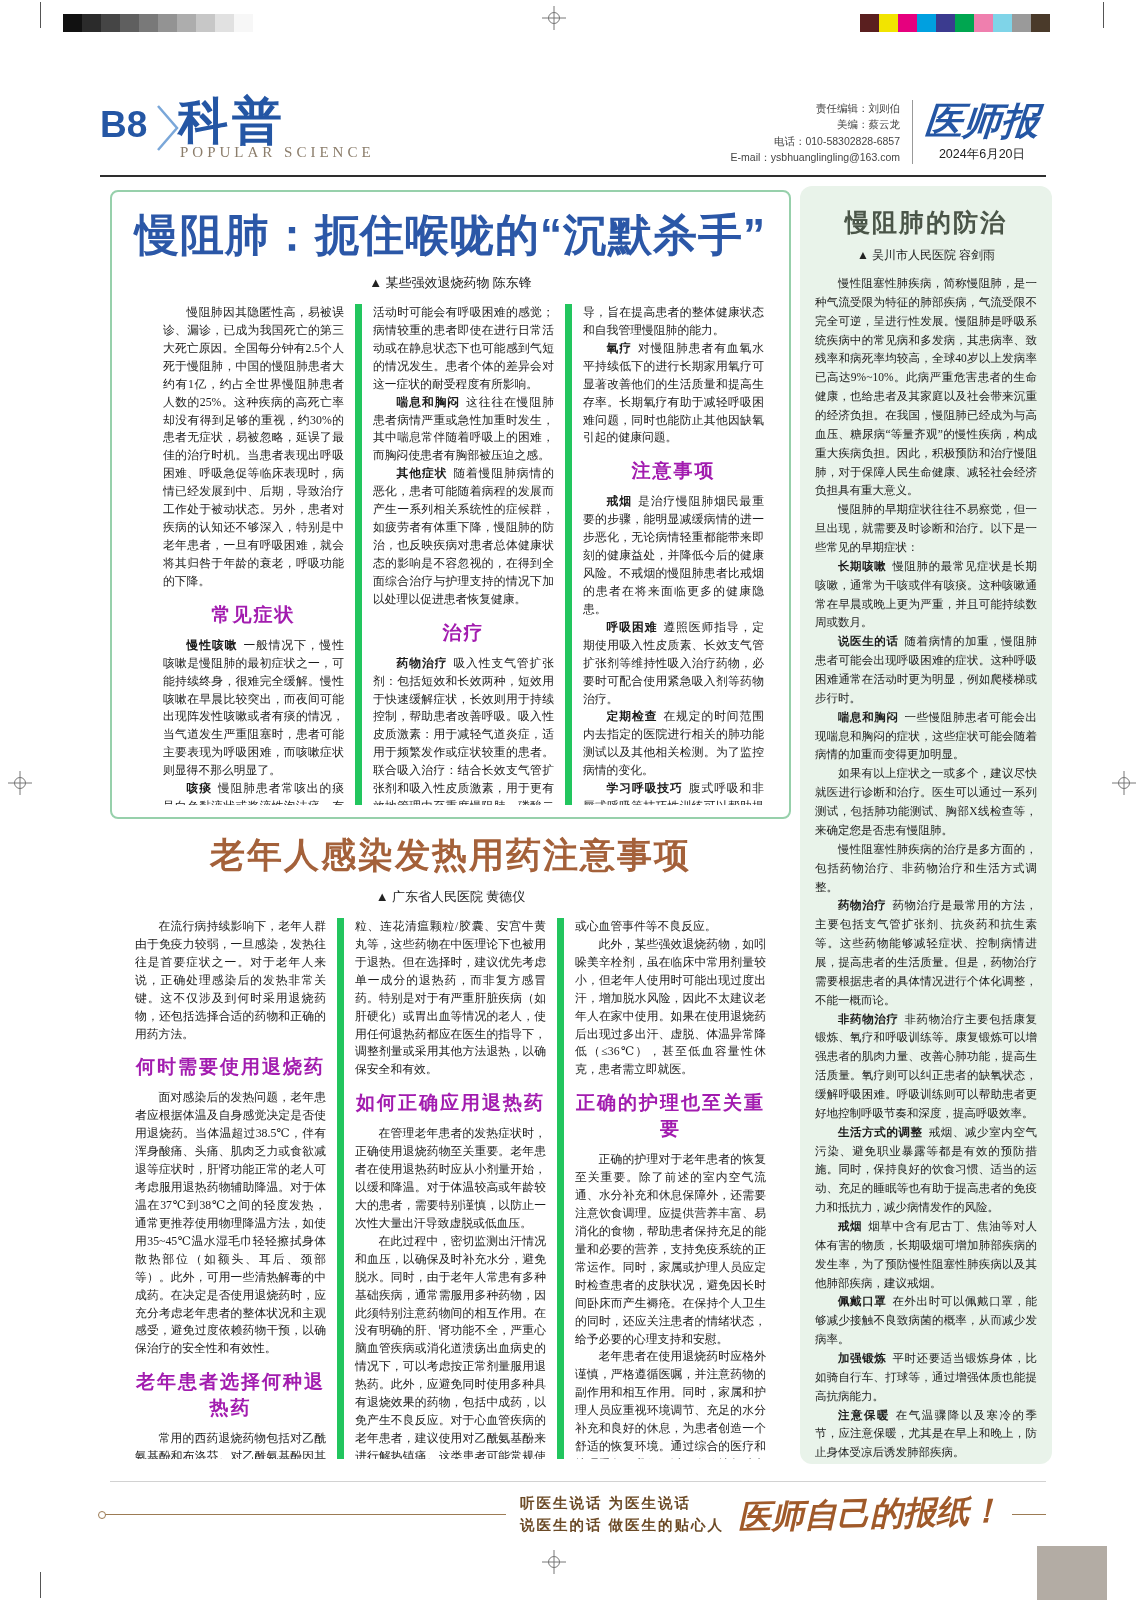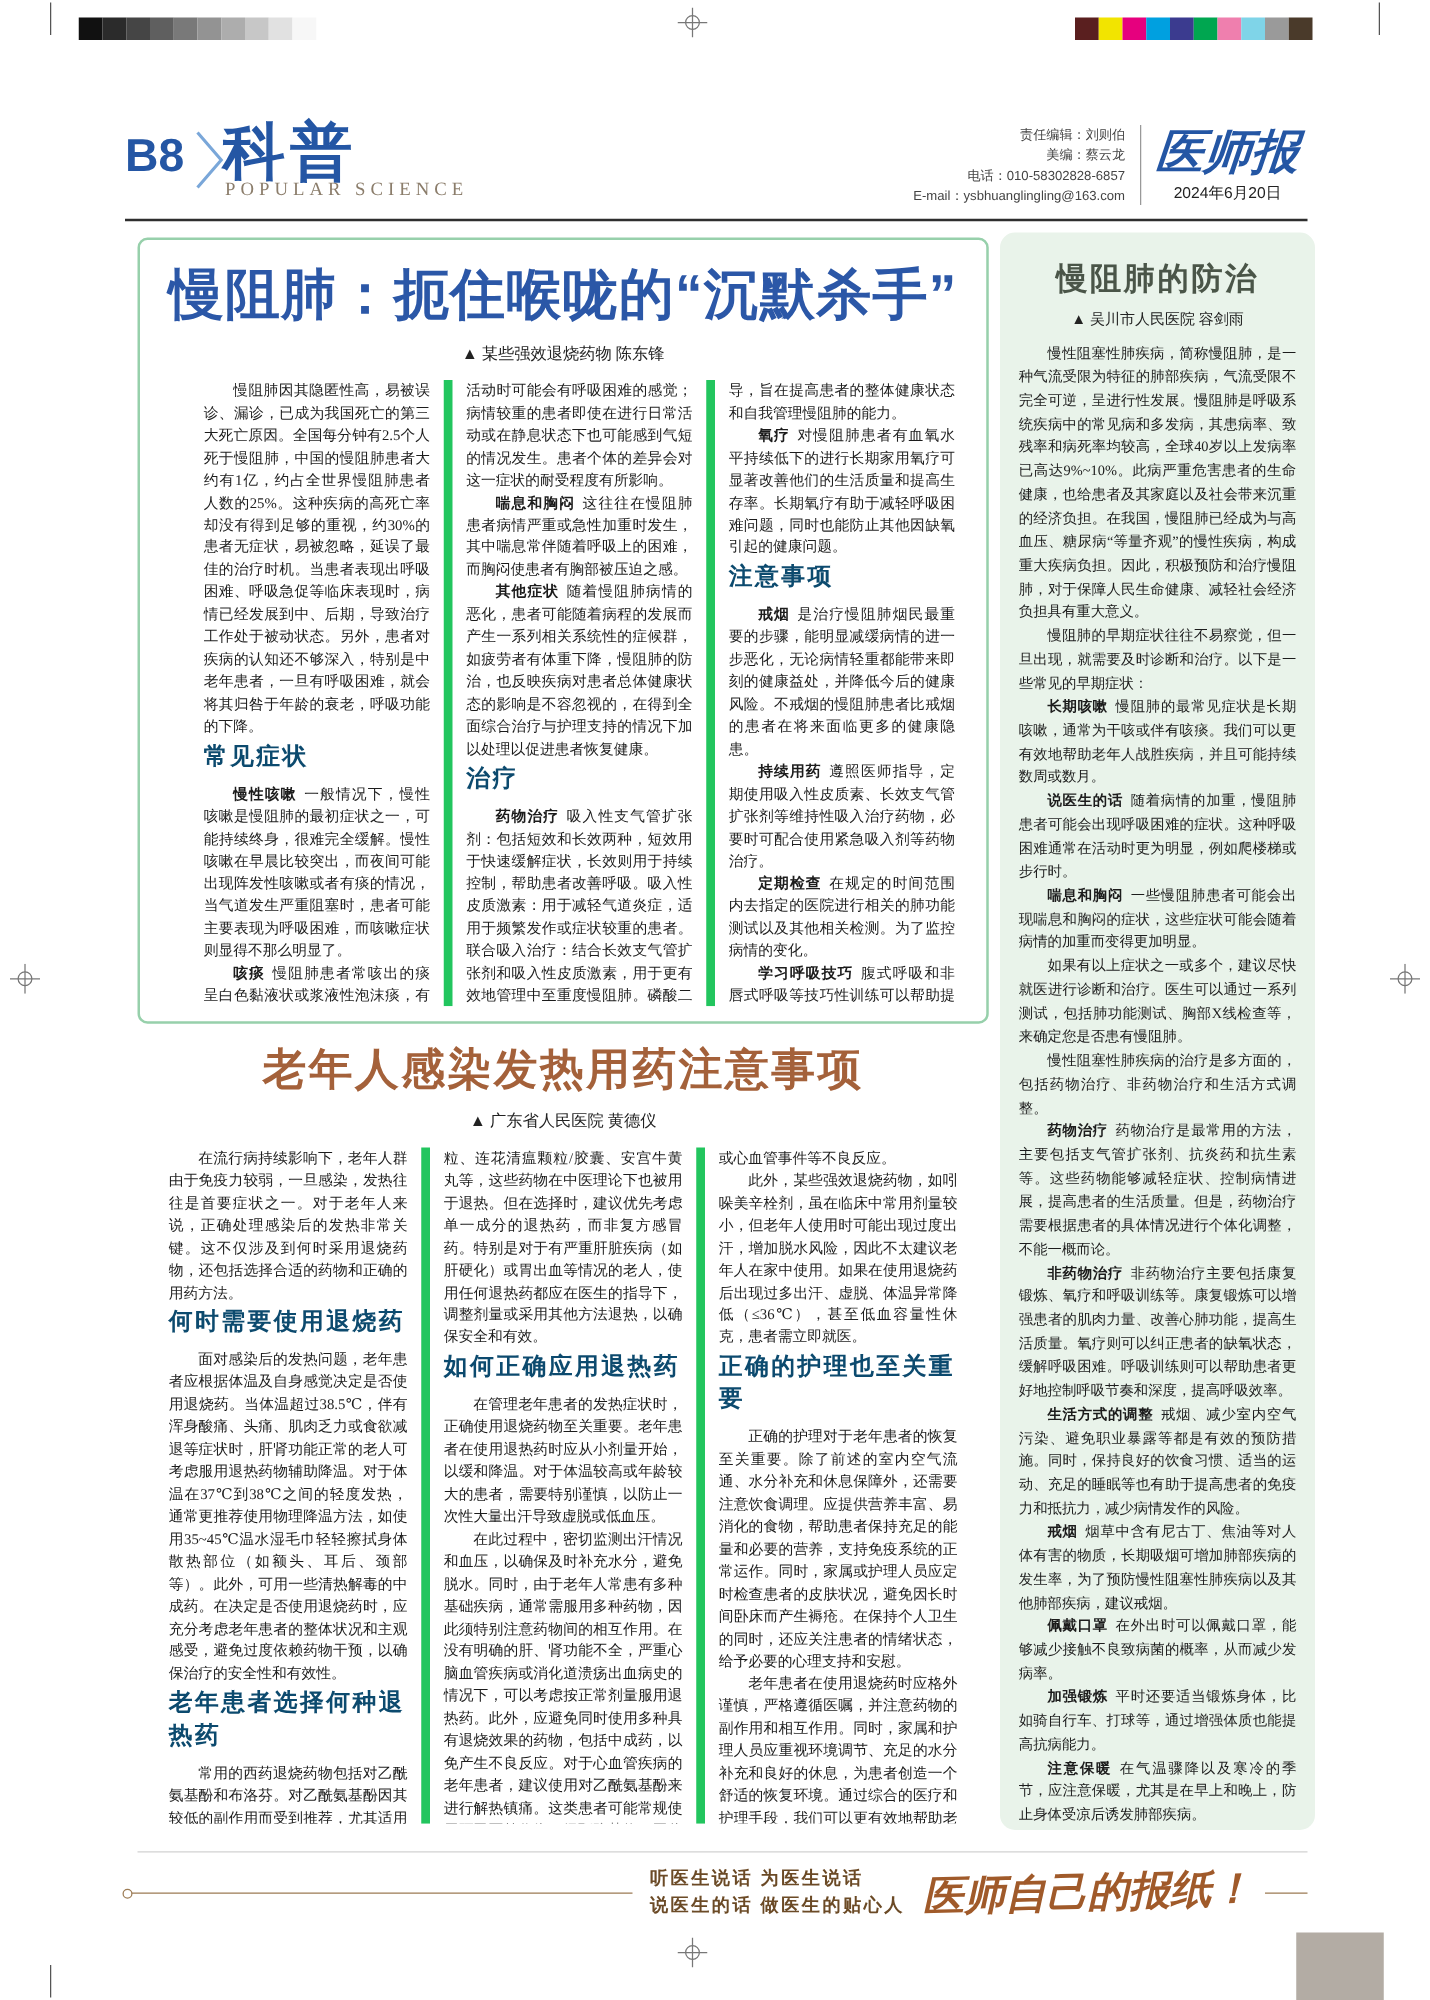--- a/index.html
+++ b/index.html
@@ -33,22 +33,22 @@
          border:2px solid #97d0ab;border-radius:8px;box-sizing:border-box;}
   .a1title{margin:14px 10px 0;text-align:center;font-family:"Liberation Sans",sans-serif;
            font-weight:900;font-size:44px;color:#2b57a7;letter-spacing:1px;}
   .byline{text-align:center;font-size:13px;color:#222;margin-top:9px;}
   .cols{display:flex;padding:12px 14px 0;box-sizing:border-box;overflow:hidden;}
   .col{flex:1;padding:0 11px;overflow:hidden;}
   .col + .col{border-left:7px solid #22c55e;}
   .col p{margin:0;font-size:11.8px;line-height:1.52;text-align:justify;text-indent:2em;}
   .col p.cont{text-indent:0;}
   .lead{font-weight:bold;font-family:"Liberation Sans",sans-serif;margin-right:6px;}
-  .colhead{margin:1px 0 9px;text-align:left;font-family:"Liberation Sans",sans-serif;
-           font-weight:bold;font-size:19px;color:#0c4a6e;letter-spacing:2px;}
+  .colhead{margin:11px 0 9px;text-align:center;font-family:"Liberation Sans",sans-serif;
+           font-weight:bold;font-size:19px;color:#a21caf;letter-spacing:2px;}
   #a1cols{height:513px;padding-left:40px;}
   
   .sidebox{position:absolute;left:800px;top:186px;width:252px;height:1278px;background:#e9f3ea;
            border-radius:12px;box-sizing:border-box;padding:20px 15px;overflow:hidden;}
   .sidetitle{text-align:center;font-family:"Liberation Sans",sans-serif;font-weight:900;
              font-size:25px;color:#4a5548;letter-spacing:2px;}
   .sidebyline{text-align:center;font-size:12px;color:#222;margin:8px 0 10px;}
   .sidebox p{margin:0;font-size:11.5px;line-height:1.64;text-align:justify;text-indent:2em;}
   
   .a2{position:absolute;left:110px;top:832px;width:681px;}
@@ -156,34 +156,34 @@
         <p><b class="lead">其他症状</b><span>随着慢阻肺病情的恶化，患者可能随着病程的发展而产生一系列相关系统性的症候群，如疲劳者有体重下降，慢阻肺的防治，也反映疾病对患者总体健康状态的影响是不容忽视的，在得到全面综合治疗与护理支持的情况下加以处理以促进患者恢复健康。</span></p>
         <div class="colhead">治疗</div>
         <p><b class="lead">药物治疗</b><span>吸入性支气管扩张剂：包括短效和长效两种，短效用于快速缓解症状，长效则用于持续控制，帮助患者改善呼吸。吸入性皮质激素：用于减轻气道炎症，适用于频繁发作或症状较重的患者。联合吸入治疗：结合长效支气管扩张剂和吸入性皮质激素，用于更有效地管理中至重度慢阻肺。磷酸二酯酶-4抑制剂，如罗氟司特，这是口服药物，有助于减少肺部的炎症反应。</span></p>
 
       </div>
       <div class="col">
         <p class="cont">导，旨在提高患者的整体健康状态和自我管理慢阻肺的能力。</p>
         <p><b class="lead">氧疗</b><span>对慢阻肺患者有血氧水平持续低下的进行长期家用氧疗可显著改善他们的生活质量和提高生存率。长期氧疗有助于减轻呼吸困难问题，同时也能防止其他因缺氧引起的健康问题。</span></p>
         <div class="colhead">注意事项</div>
         <p><b class="lead">戒烟</b><span>是治疗慢阻肺烟民最重要的步骤，能明显减缓病情的进一步恶化，无论病情轻重都能带来即刻的健康益处，并降低今后的健康风险。不戒烟的慢阻肺患者比戒烟的患者在将来面临更多的健康隐患。</span></p>
-        <p><b class="lead">持续用药</b><span>遵照医师指导，定期使用吸入性皮质素、长效支气管扩张剂等维持性吸入治疗药物，必要时可配合使用紧急吸入剂等药物治疗。</span></p>
+        <p><b class="lead">呼吸困难</b><span>遵照医师指导，定期使用吸入性皮质素、长效支气管扩张剂等维持性吸入治疗药物，必要时可配合使用紧急吸入剂等药物治疗。</span></p>
         <p><b class="lead">定期检查</b><span>在规定的时间范围内去指定的医院进行相关的肺功能测试以及其他相关检测。为了监控病情的变化。</span></p>
         <p><b class="lead">学习呼吸技巧</b><span>腹式呼吸和非唇式呼吸等技巧性训练可以帮助提高呼吸效率并缓解呼吸困难的情况发生。</span></p>
         <p><b class="lead">保持室内空气清新</b><span>用空气净化器来净化室内空气，保持居住环境内空气的清洁卫生，同时尽量避免使用有可能造成呼吸困难的化学产品如香烟和香薰等。</span></p>
       </div>
     </div>
   </div>
 
   <div class="sidebox">
     <div class="sidetitle">慢阻肺的防治</div>
     <div class="sidebyline">▲ 吴川市人民医院  容剑雨</div>
     <p>慢性阻塞性肺疾病，简称慢阻肺，是一种气流受限为特征的肺部疾病，气流受限不完全可逆，呈进行性发展。慢阻肺是呼吸系统疾病中的常见病和多发病，其患病率、致残率和病死率均较高，全球40岁以上发病率已高达9%~10%。此病严重危害患者的生命健康，也给患者及其家庭以及社会带来沉重的经济负担。在我国，慢阻肺已经成为与高血压、糖尿病“等量齐观”的慢性疾病，构成重大疾病负担。因此，积极预防和治疗慢阻肺，对于保障人民生命健康、减轻社会经济负担具有重大意义。</p>
     <p>慢阻肺的早期症状往往不易察觉，但一旦出现，就需要及时诊断和治疗。以下是一些常见的早期症状：</p>
-    <p><b class="lead">长期咳嗽</b><span>慢阻肺的最常见症状是长期咳嗽，通常为干咳或伴有咳痰。我们可以更有效地帮助老年人战胜疾病，并且可能持续数周或数月。</span></p>
+    <p><b class="lead">长期咳嗽</b><span>慢阻肺的最常见症状是长期咳嗽，通常为干咳或伴有咳痰。这种咳嗽通常在早晨或晚上更为严重，并且可能持续数周或数月。</span></p>
     <p><b class="lead">说医生的话</b><span>随着病情的加重，慢阻肺患者可能会出现呼吸困难的症状。这种呼吸困难通常在活动时更为明显，例如爬楼梯或步行时。</span></p>
     <p><b class="lead">喘息和胸闷</b><span>一些慢阻肺患者可能会出现喘息和胸闷的症状，这些症状可能会随着病情的加重而变得更加明显。</span></p>
     <p>如果有以上症状之一或多个，建议尽快就医进行诊断和治疗。医生可以通过一系列测试，包括肺功能测试、胸部X线检查等，来确定您是否患有慢阻肺。</p>
     <p>慢性阻塞性肺疾病的治疗是多方面的，包括药物治疗、非药物治疗和生活方式调整。</p>
     <p><b class="lead">药物治疗</b><span>药物治疗是最常用的方法，主要包括支气管扩张剂、抗炎药和抗生素等。这些药物能够减轻症状、控制病情进展，提高患者的生活质量。但是，药物治疗需要根据患者的具体情况进行个体化调整，不能一概而论。</span></p>
     <p><b class="lead">非药物治疗</b><span>非药物治疗主要包括康复锻炼、氧疗和呼吸训练等。康复锻炼可以增强患者的肌肉力量、改善心肺功能，提高生活质量。氧疗则可以纠正患者的缺氧状态，缓解呼吸困难。呼吸训练则可以帮助患者更好地控制呼吸节奏和深度，提高呼吸效率。</span></p>
     <p><b class="lead">生活方式的调整</b><span>戒烟、减少室内空气污染、避免职业暴露等都是有效的预防措施。同时，保持良好的饮食习惯、适当的运动、充足的睡眠等也有助于提高患者的免疫力和抵抗力，减少病情发作的风险。</span></p>
     <p><b class="lead">戒烟</b><span>烟草中含有尼古丁、焦油等对人体有害的物质，长期吸烟可增加肺部疾病的发生率，为了预防慢性阻塞性肺疾病以及其他肺部疾病，建议戒烟。</span></p>
     <p><b class="lead">佩戴口罩</b><span>在外出时可以佩戴口罩，能够减少接触不良致病菌的概率，从而减少发病率。</span></p>
     <p><b class="lead">加强锻炼</b><span>平时还要适当锻炼身体，比如骑自行车、打球等，通过增强体质也能提高抗病能力。</span></p>

